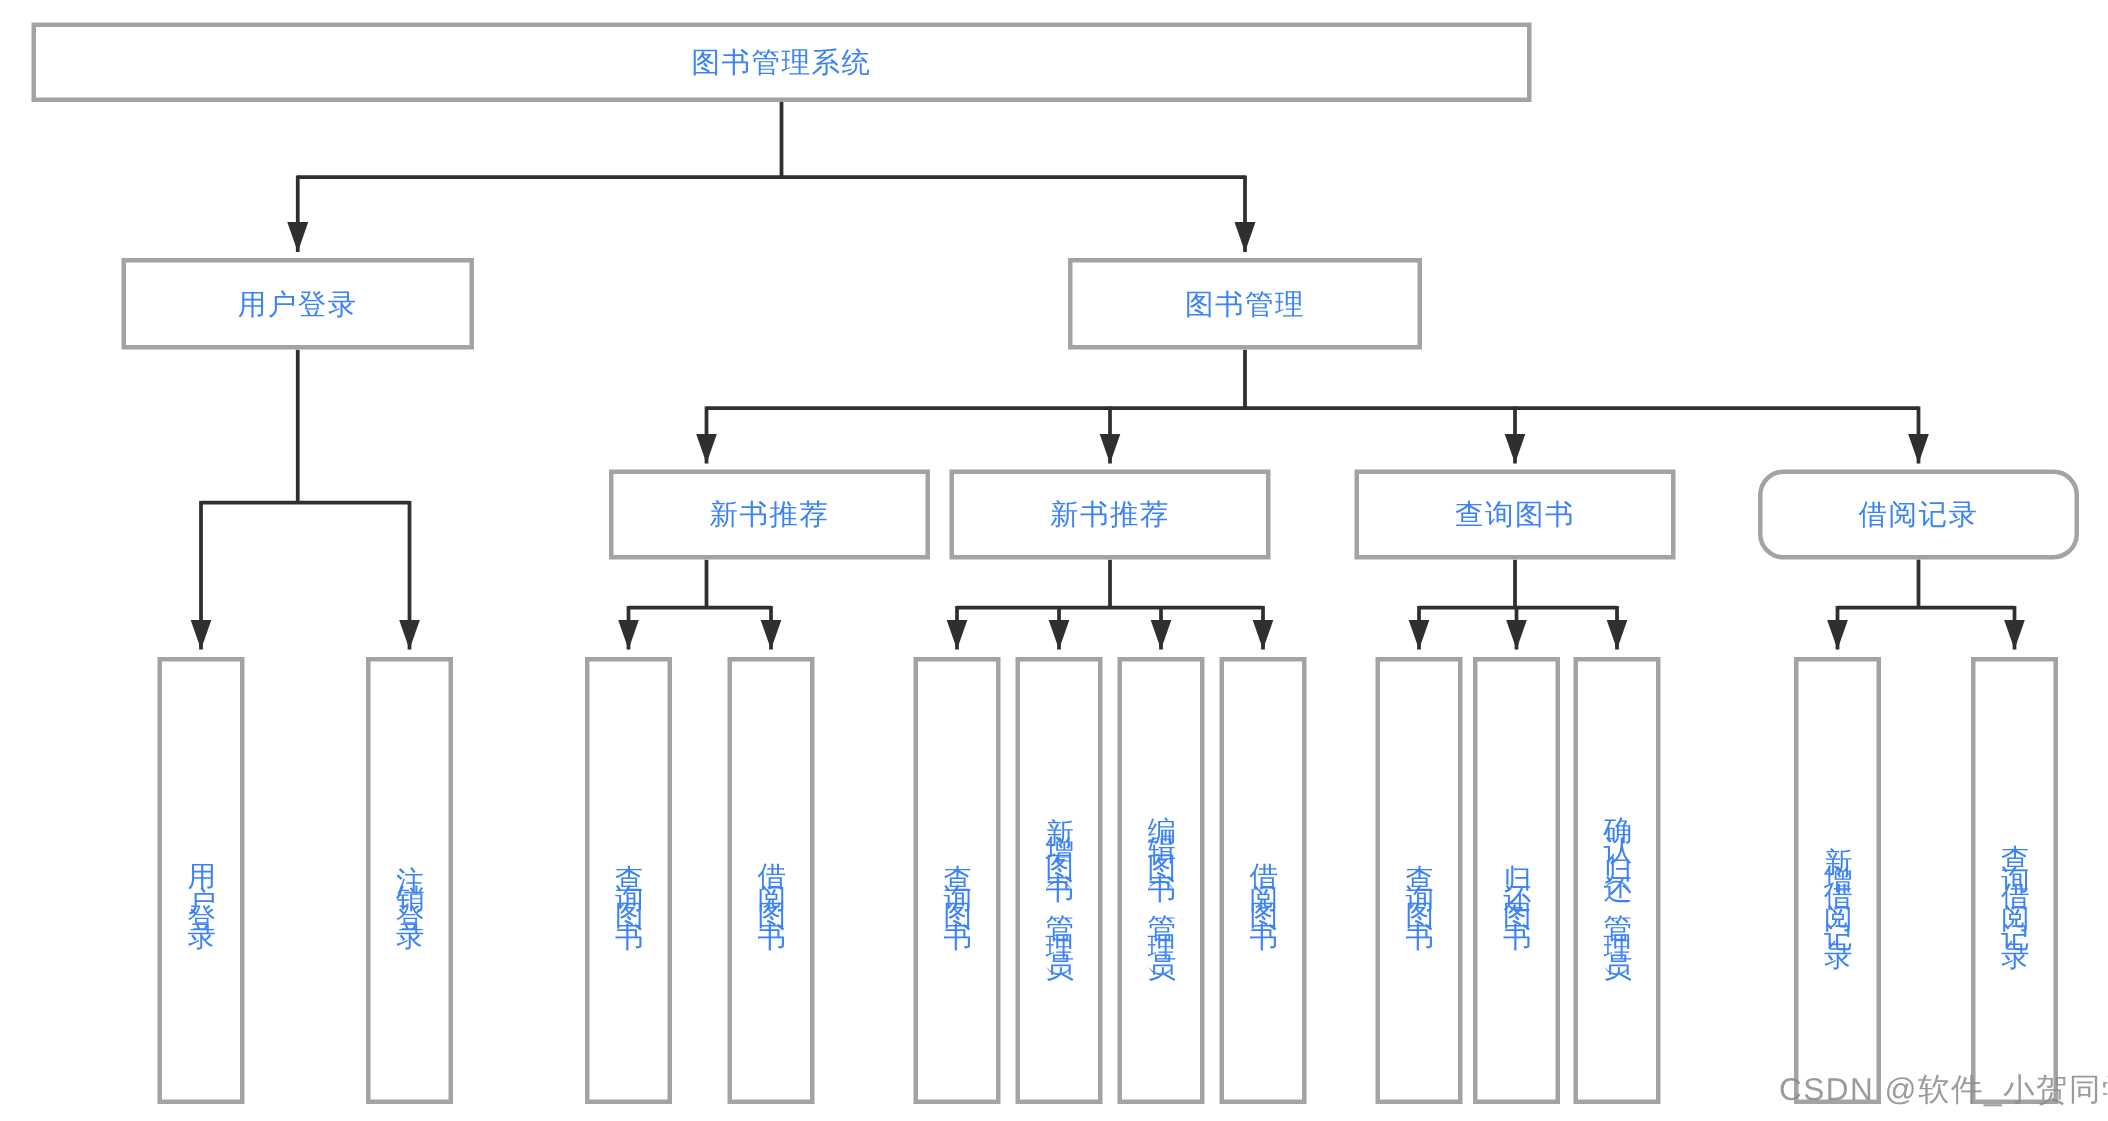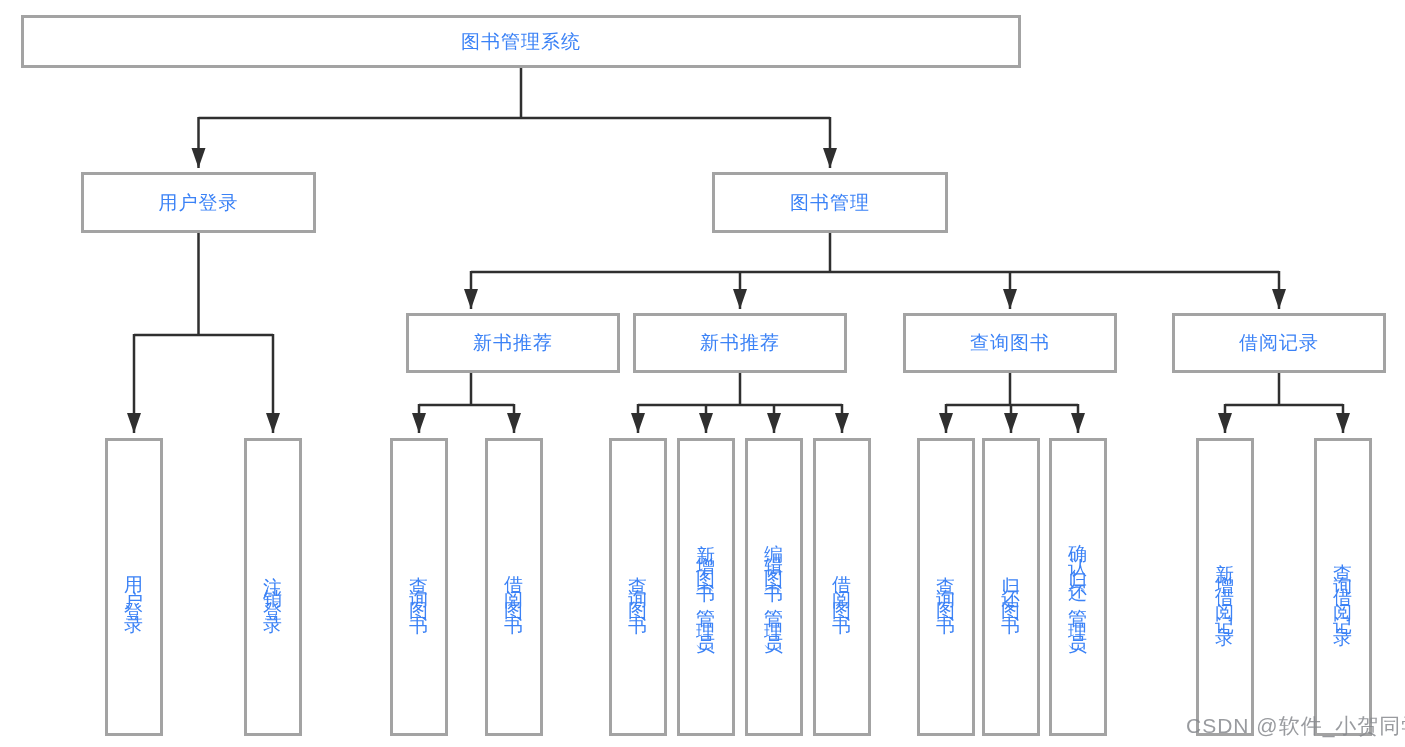--- a/index.html
+++ b/index.html
@@ -120,21 +120,21 @@
 
   <div class="box" style="left:364px; top:313px; width:214px; height:60px;margin-left:42px;">
     <span class="h-label">新书推荐</span>
   </div>
   <div class="box" style="left:633px; top:313px; width:214px; height:60px;">
     <span class="h-label">新书推荐</span>
   </div>
   <div class="box" style="left:903px; top:313px; width:214px; height:60px;">
     <span class="h-label">查询图书</span>
   </div>
-  <div class="box" style="left:1172px; top:313px; width:214px; height:60px;">
+  <div class="box" style="left:1172px; top:313px; width:214px; height:60px;border-radius:17px;">
     <span class="h-label">借阅记录</span>
   </div>
 
   <div class="box leaf" style="left:105px;">
     <span class="v-label">用户登录</span>
   </div>
   <div class="box leaf" style="left:244px;">
     <span class="v-label">注销登录</span>
   </div>
 

